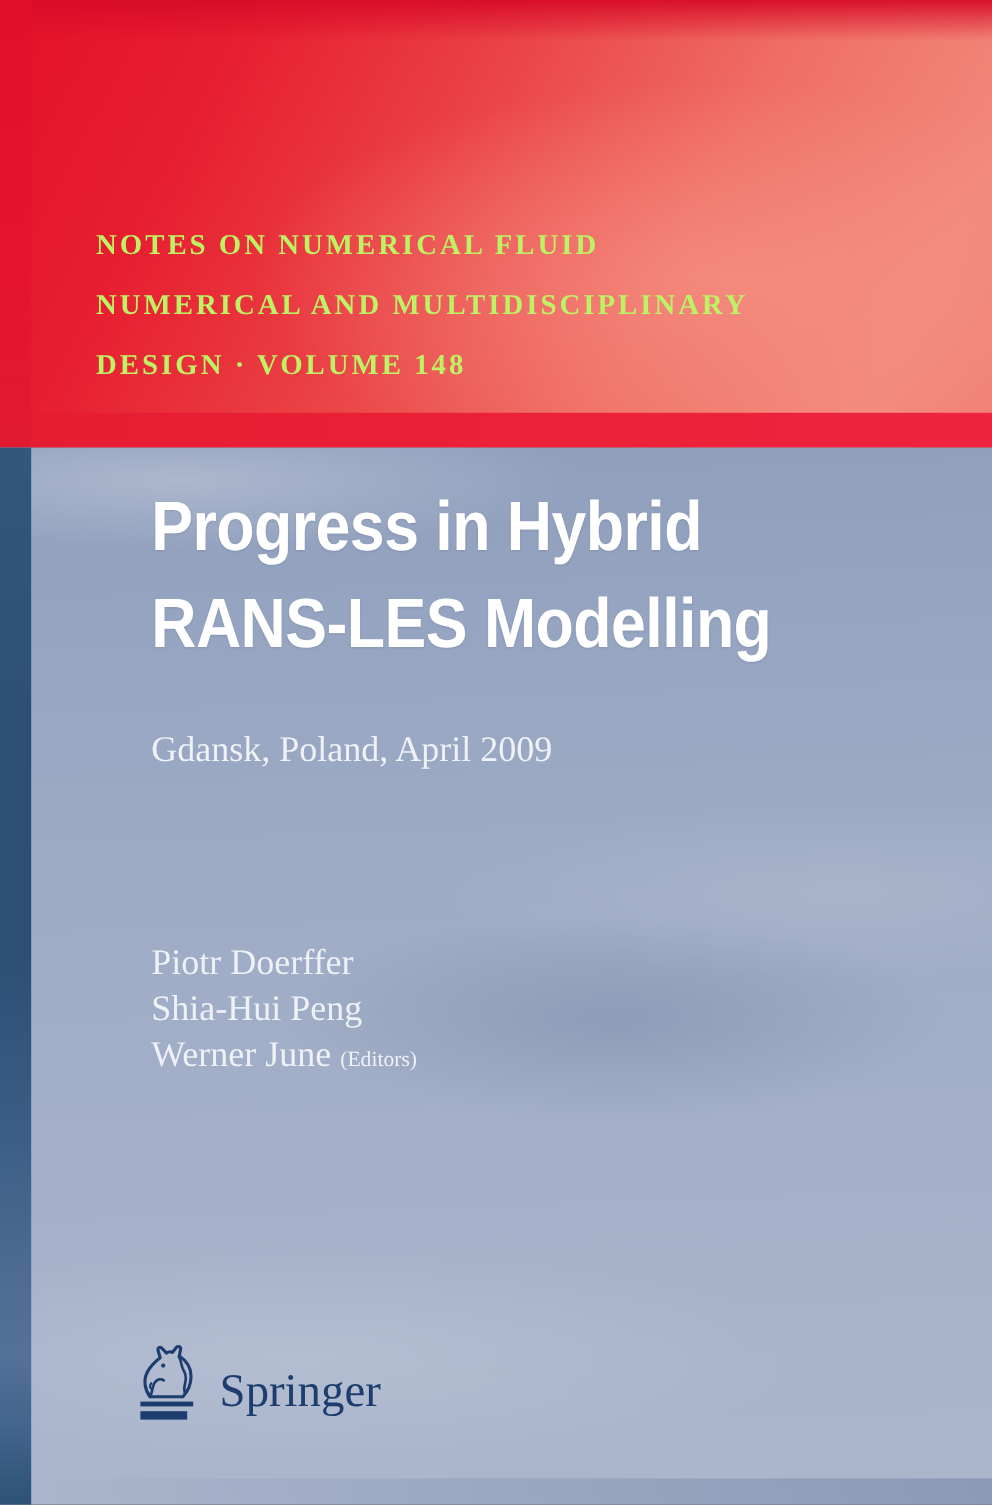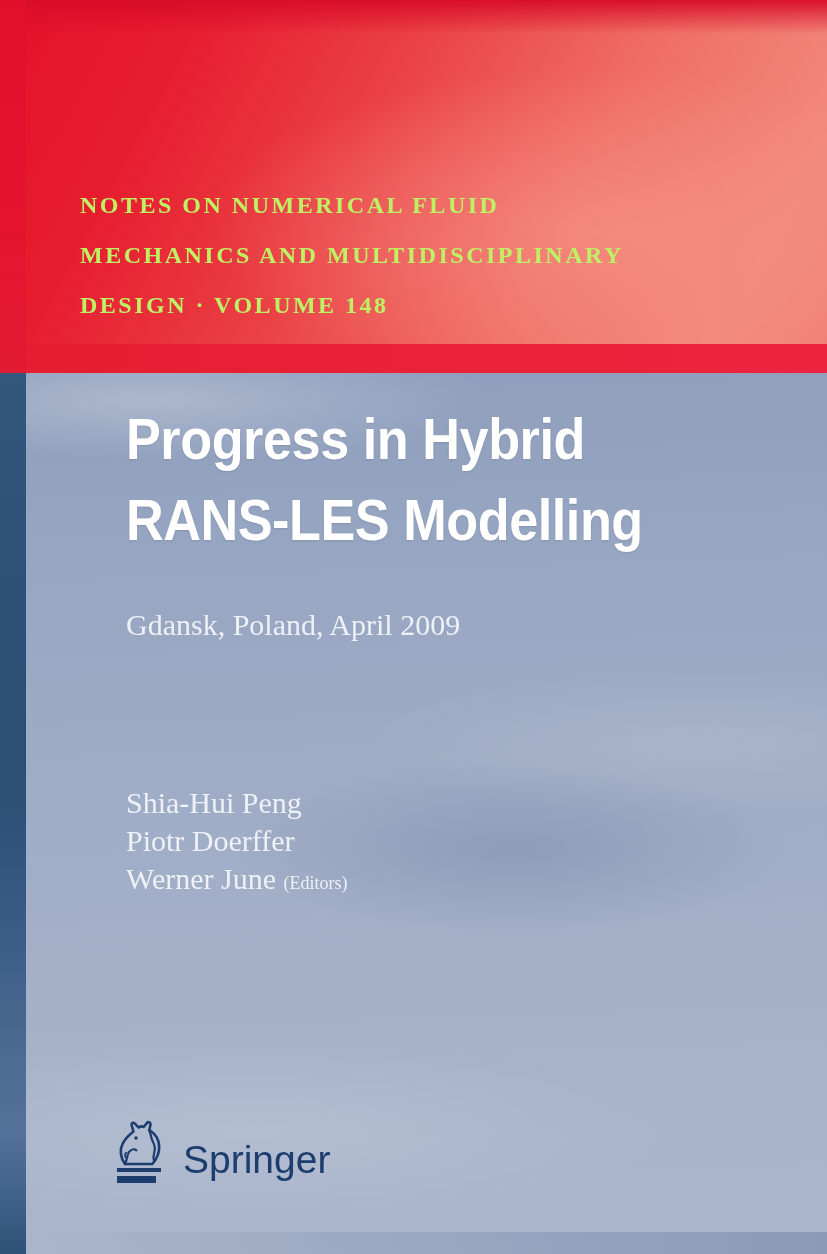--- a/index.html
+++ b/index.html
@@ -116,56 +116,56 @@
     position: absolute; left: 0; top: 50px;
     width: 44px; height: 4px; background: #1d3d6e;
   }
   .logo-bar-thick {
     position: absolute; left: 0; top: 58px;
     width: 39px; height: 7px; background: #1d3d6e;
   }
   .springer-wordmark {
     position: absolute; left: 66px; top: 22px;
     color: #1d3d6e;
-    font-family: Liberation Sans, sans-serif;
+    font-family: Liberation Serif, serif;
     font-size: 39px;
     line-height: 39px;
     white-space: nowrap;
   }
 </style>
 </head>
 <body>
 
 <div class="cover">
 
   <div class="red-section"></div>
   <div class="red-bottom-band"></div>
   <div class="red-left-strip"></div>
   <div class="blue-section"></div>
   <div class="blue-left-strip"></div>
   <div class="blue-bottom-shade"></div>
 
   <div class="series-title">
     <div>NOTES ON NUMERICAL FLUID</div>
-    <div>MECHANICS AND MULTIDISCIPLINARY</div>
+    <div>NUMERICAL AND MULTIDISCIPLINARY</div>
     <div>DESIGN · VOLUME 148</div>
   </div>
 
   <div class="main-title">
     <div>Progress in Hybrid</div>
     <div>RANS-LES Modelling</div>
   </div>
 
   <div class="subtitle">
     <div>Gdansk, Poland, April 2009</div>
   </div>
 
   <div class="editors">
+    <div>Piotr Doerffer</div>
     <div>Shia-Hui Peng</div>
-    <div>Piotr Doerffer</div>
     <div><span>Werner June</span> <span class="ed-suffix">(Editors)</span></div>
   </div>
 
   <div class="springer-logo">
     <svg class="horse-svg" width="46" height="48" viewBox="0 0 46 48" fill="none">
       <path d="M8 46 C3.5 40 2.5 32 5.5 26 C8.5 20 12.5 16.5 16.5 13.5 L14.6 7 C14.2 5.2 16.3 4 17.6 5.3 L21.8 9.6 C23.2 8.5 25.1 8.1 26.6 9 L30.1 4.8 C31.4 3.3 33.9 4.4 33.5 6.5 L32.4 12 C38.6 16 42.2 22.4 42.2 29 C42.2 35.5 39.6 41.2 35.4 46 Z" stroke="#1d3d6e" stroke-width="2.6" stroke-linejoin="round" stroke-linecap="round"></path>
       <path d="M8 46 C10.6 41 9.6 36.8 12.2 33.8 C14.3 31.3 17.3 30.7 19.4 32.3" stroke="#1d3d6e" stroke-width="2.2" stroke-linecap="round"></path>
       <path d="M8.6 39 C7.8 37.4 8 35.8 9.1 34.7" stroke="#1d3d6e" stroke-width="1.8" stroke-linecap="round"></path>
       <path d="M32 12.5 C34.6 16.5 33.6 20.2 36.1 24.2 C38.1 27.6 38.2 31.2 37.2 34.8 C36.6 37 36.2 39.4 36.8 42" stroke="#1d3d6e" stroke-width="2.2" stroke-linecap="round"></path>
       <circle cx="19" cy="20" r="1.8" fill="#1d3d6e"></circle>

